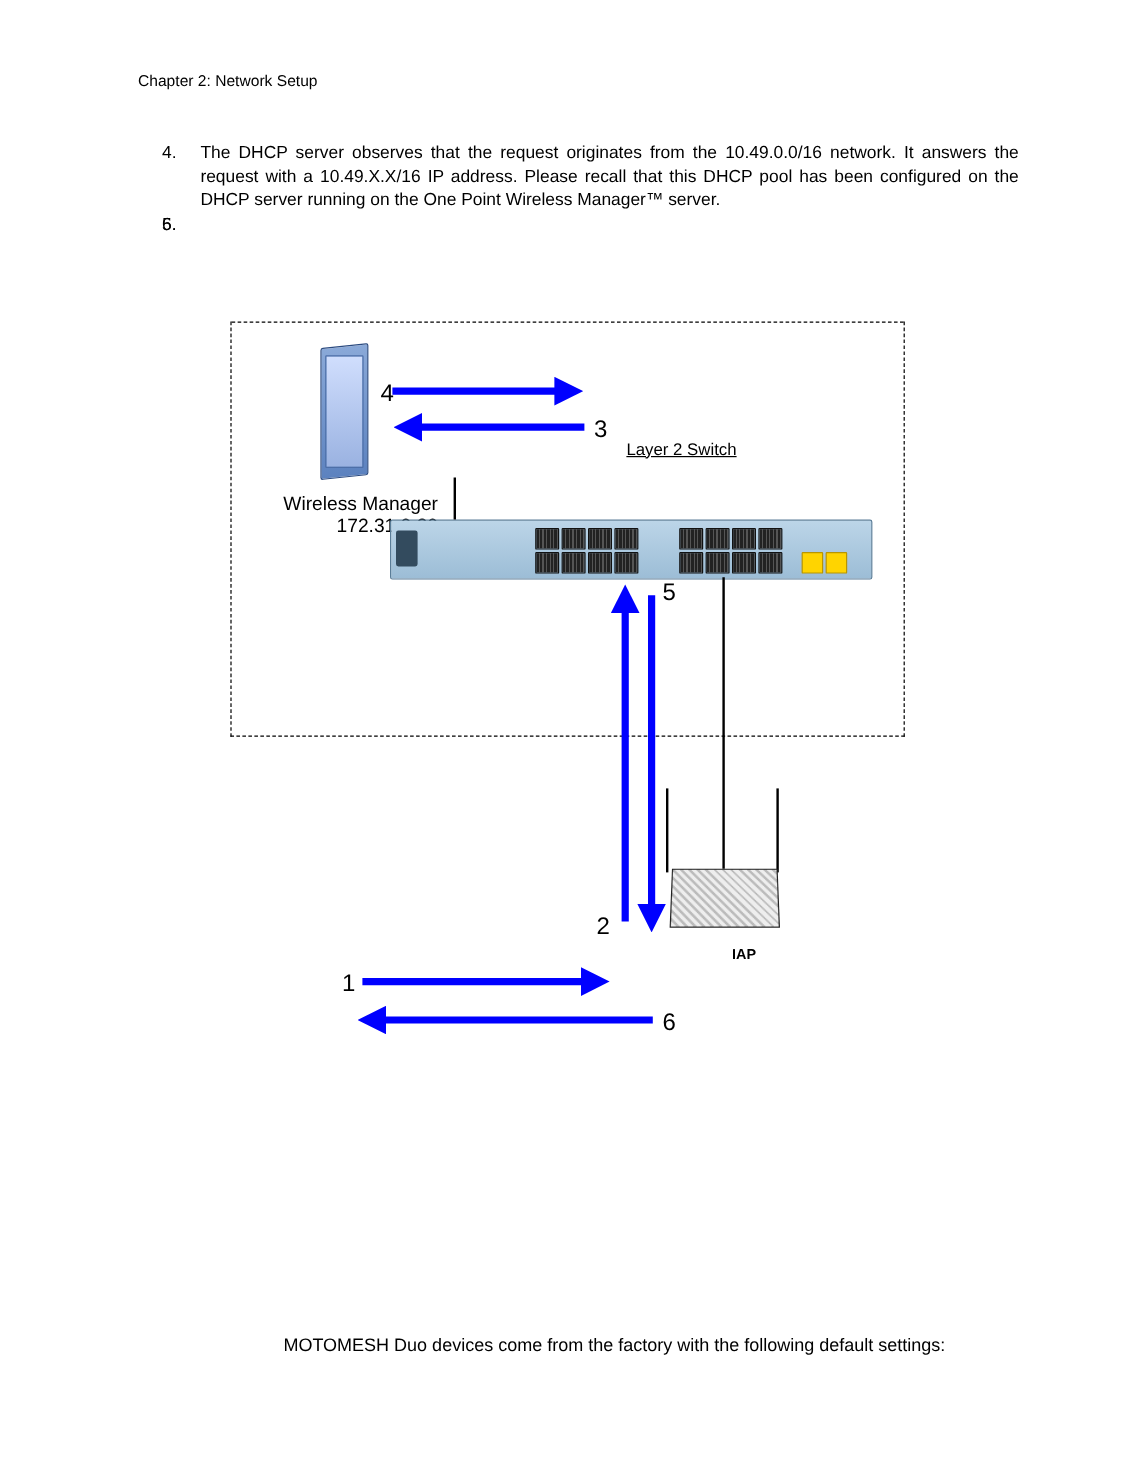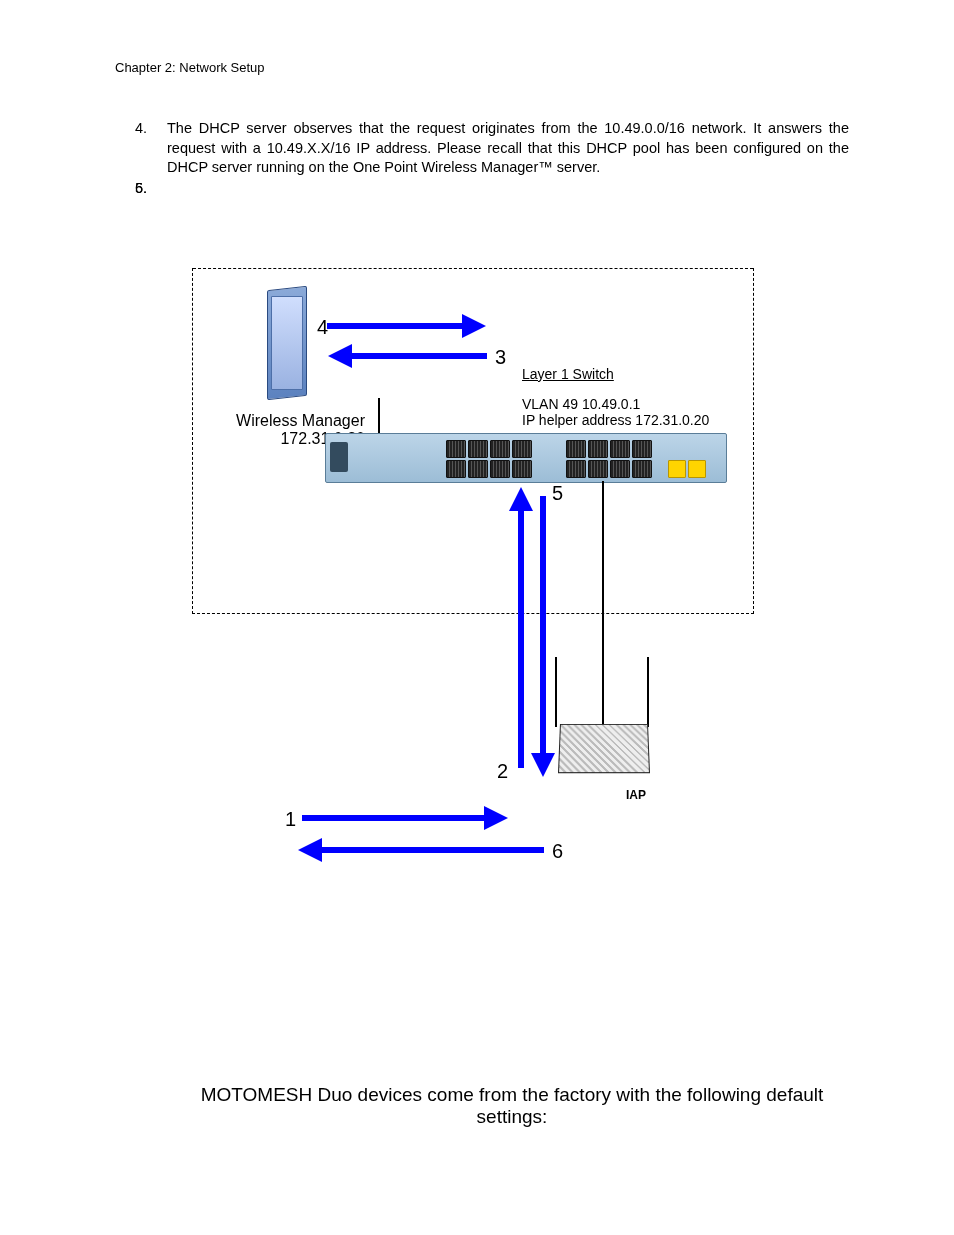--- a/index.html
+++ b/index.html
@@ -134,21 +134,21 @@
     transform: perspective(200px) rotateX(10deg);
   }
   .iap .ant {
     position: absolute;
     width: 2px; height: 70px;
     background: #000;
   }
   .iap-label {
     position: absolute;
     left: 503px; top: 520px;
-    font-size: 12px; font-weight: bold; margin-left: 16px;
+    font-size: 12px; font-weight: bold;
   }
 
   .ellipse {
     position: absolute;
     left: 0px; top: 506px;
     width: 576px; height: 140px;
     border: 1.3px solid #1a8f2c;
     border-radius: 50%;
     background: radial-gradient(ellipse at center, #e9f9e5 0%, #d5f0cf 70%, #c9ebc1 100%);
   }
@@ -202,22 +202,22 @@
   }
   .b { stroke: #0000ff; stroke-width: 6; fill: none; }
   .bfill { fill: #0000ff; }
   .k { stroke: #000; stroke-width: 2; fill: none; }
   .lbl {
     font-family: Arial, sans-serif;
     font-size: 20px;
     fill: #000;
   }
   .footer {
-    margin-top: 76px;
-    font-size: 19px;
+    margin-top: 105px;
+    font-size: 15px;
     text-align: center;
     padding-left: 60px;
   }
 </style>
 </head>
 <body>
 
 <div class="page">
   <div class="chapter">Chapter 2: Network Setup</div>
 
@@ -239,25 +239,21 @@
 
     <div class="server">
       <div class="body"></div>
         <div class="face"></div>
     </div>
     <div class="wm-label">
       <span>Wireless Manager</span><br>
       <span>172.31.0.20</span>
     </div>
 
-    <div class="l3-label">Layer 1 Switch</div>
-    <div class="vlan-label">
-      <span>VLAN 49 10.49.0.1</span><br>
-      <span>IP helper address 172.31.0.20</span>
-    </div>
+    <div class="l3-label">Layer 2 Switch</div>
 
     <div class="switch">
       <div class="knob"></div>
       <div class="row1">
         <div class="slot" style="left:120px"></div>
           <div class="slot" style="left:142px"></div>
           <div class="slot" style="left:164px"></div>
           <div class="slot" style="left:186px"></div>
         <div class="slot" style="left:240px"></div>
           <div class="slot" style="left:262px"></div>

